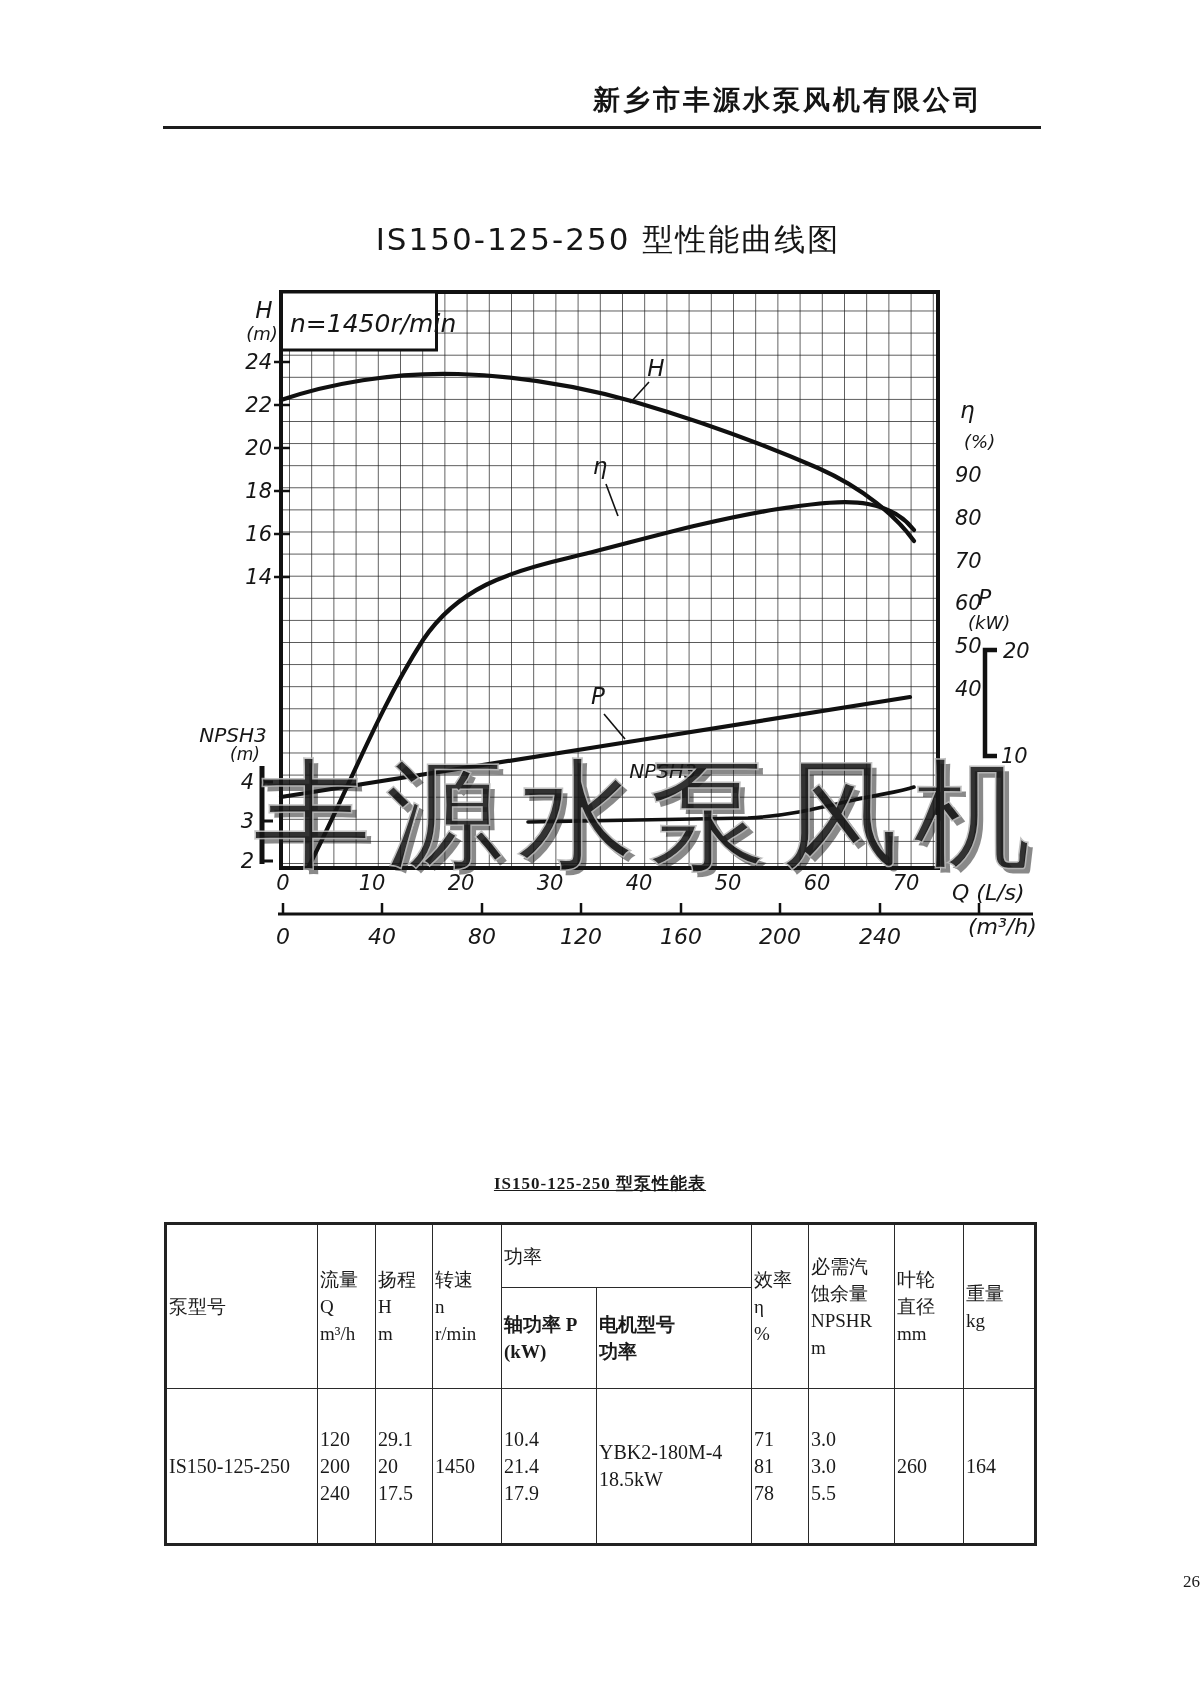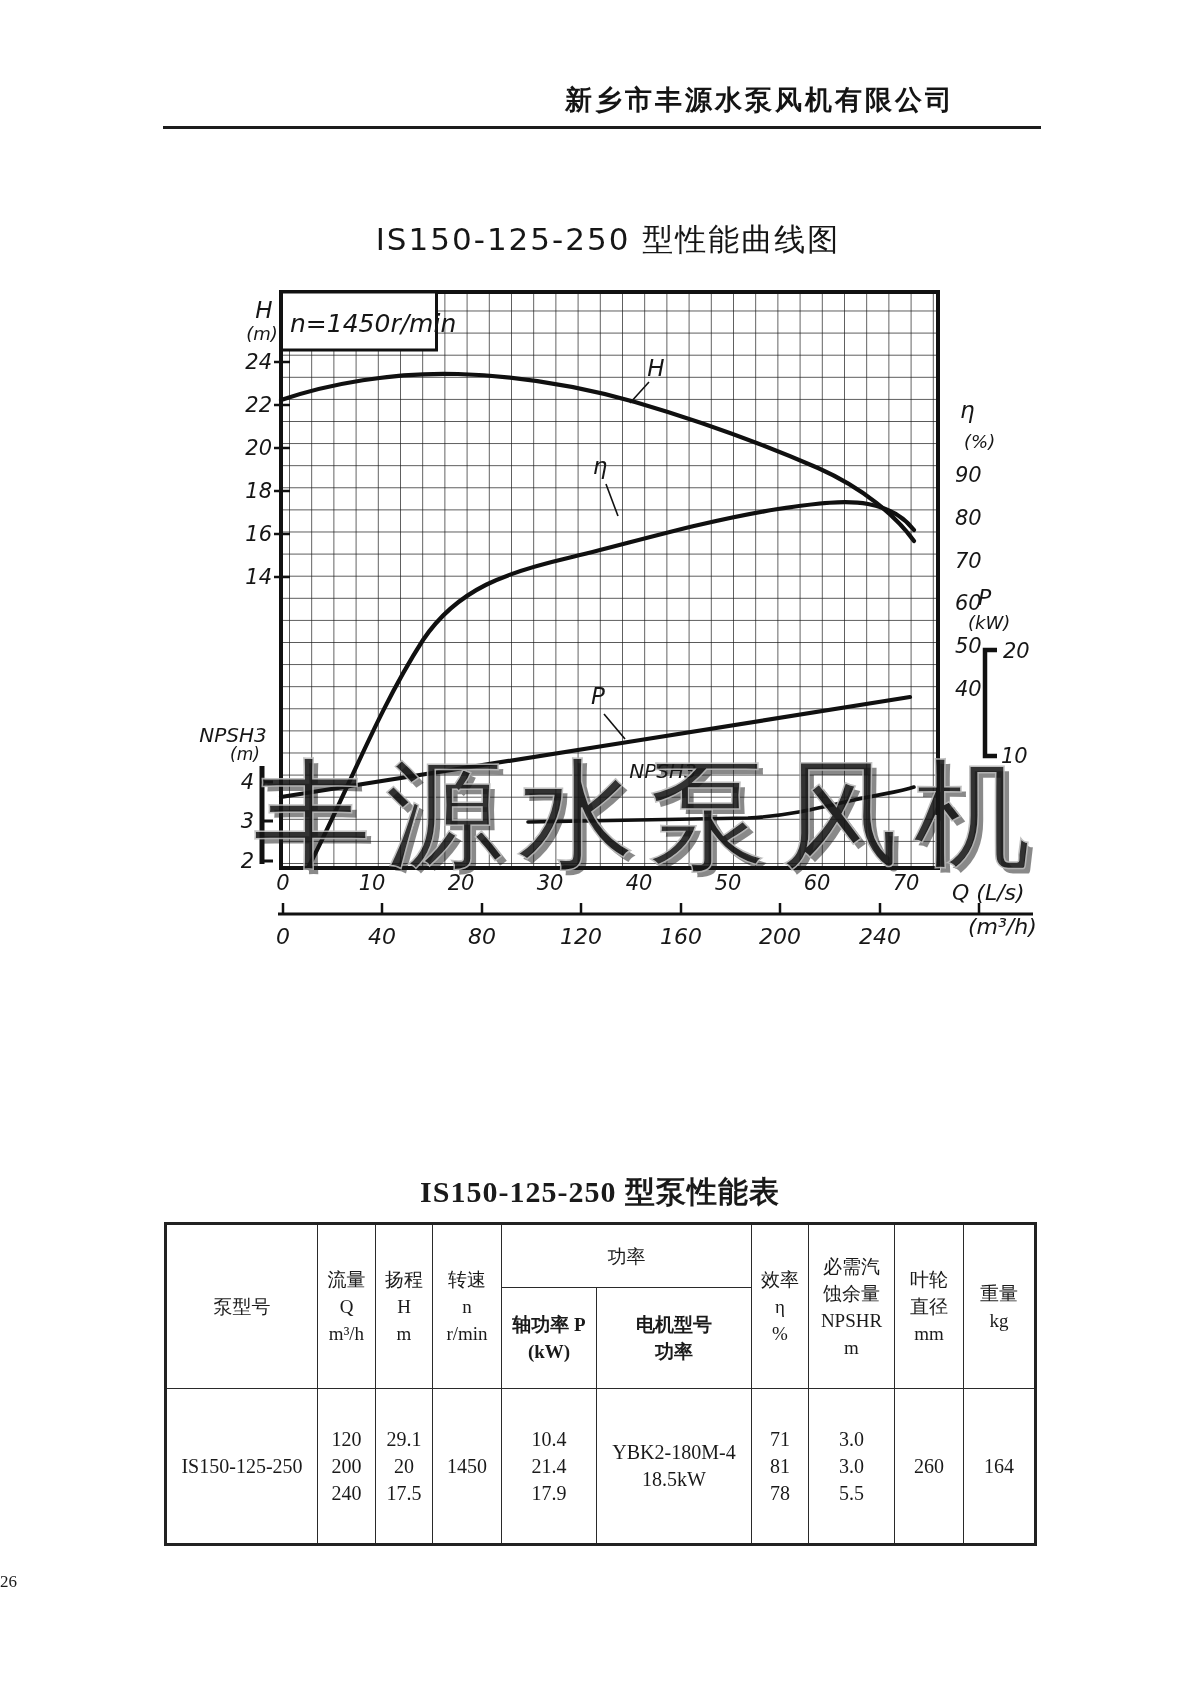--- a/index.html
+++ b/index.html
@@ -1,35 +1,35 @@
 <!DOCTYPE html>
 <html><head>
 <meta charset="utf-8">
 <style>
   html,body{margin:0;padding:0;background:#e8e8e8;}
   .page{position:relative;width:1200px;height:1698px;background:#ffffff;margin:0 auto;
         font-family:"Liberation Serif",serif;color:#1a1a1a;overflow:hidden;}
   .company{position:absolute;top:82px;left:0;width:955px;text-align:right;
            font-family:"Liberation Sans",sans-serif;font-size:27px;font-weight:600;
-           letter-spacing:3px;color:#141414;}
+           letter-spacing:3px;color:#141414;padding-left:28px;}
   .header-rule{position:absolute;top:126px;left:163px;width:878px;height:3px;background:#1c1c1c;}
   .chart-wrap{position:absolute;top:200px;left:178px;width:880px;height:770px;}
   svg text{font-family:"DejaVu Sans",sans-serif;fill:#161616;}
   .hand{font-style:italic;}
   .table-title{position:absolute;top:1172px;left:155px;width:890px;text-align:center;
-               font-size:30px;font-weight:bold;letter-spacing:1px;}
+               font-size:17px;font-weight:bold;letter-spacing:1px;text-decoration:underline;}
   .tbl-wrap{position:absolute;top:1222px;left:164px;width:870px;}
   table.perf{border-collapse:collapse;table-layout:fixed;width:870px;font-size:19px;}
-  table.perf td{border:1.6px solid #2a2a2a;text-align:center;vertical-align:middle;
+  table.perf td{border:1.6px solid #2a2a2a;text-align:left;vertical-align:middle;
                 padding:2px;line-height:27px;}
   table.perf{border:3px solid #222;}
   .hdr-top td{height:58px;}
   .hdr-sub td{height:96px;font-weight:bold;}
   .data-row td{height:150px;padding-bottom:30px;font-size:20px;line-height:30px;}
-  .page-number{position:absolute;top:1572px;left:0;width:100%;text-align:left;
+  .page-number{position:absolute;top:1572px;left:0;width:100%;text-align:right;
                font-size:17px;}
 </style>
 </head>
 <body>
 
 <div class="page">
 
   <div class="company">新乡市丰源水泵风机有限公司</div>
   <div class="header-rule"></div>
 

